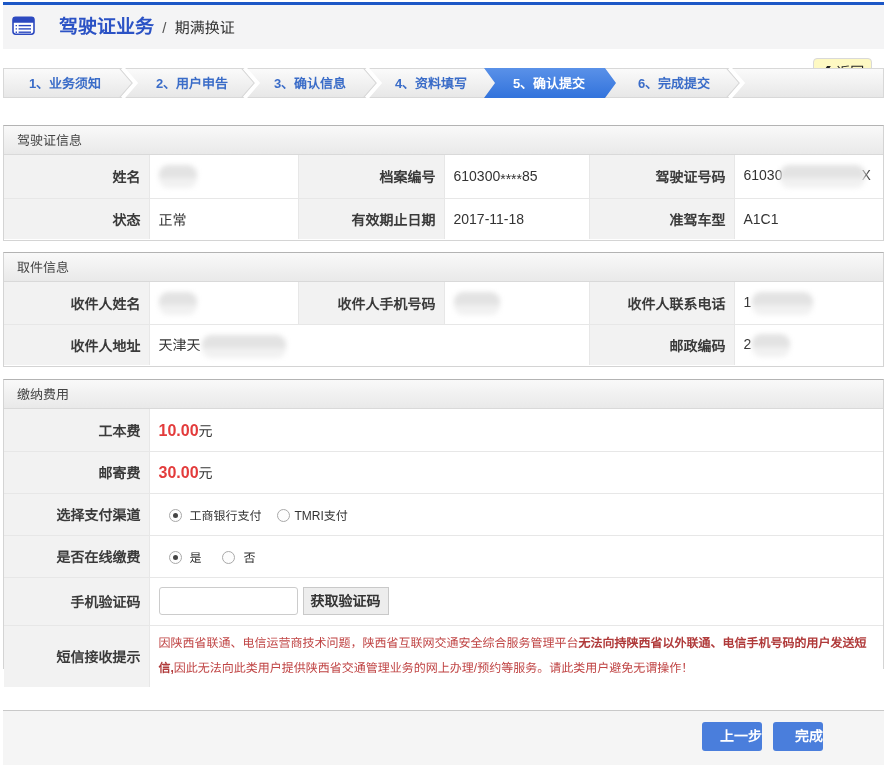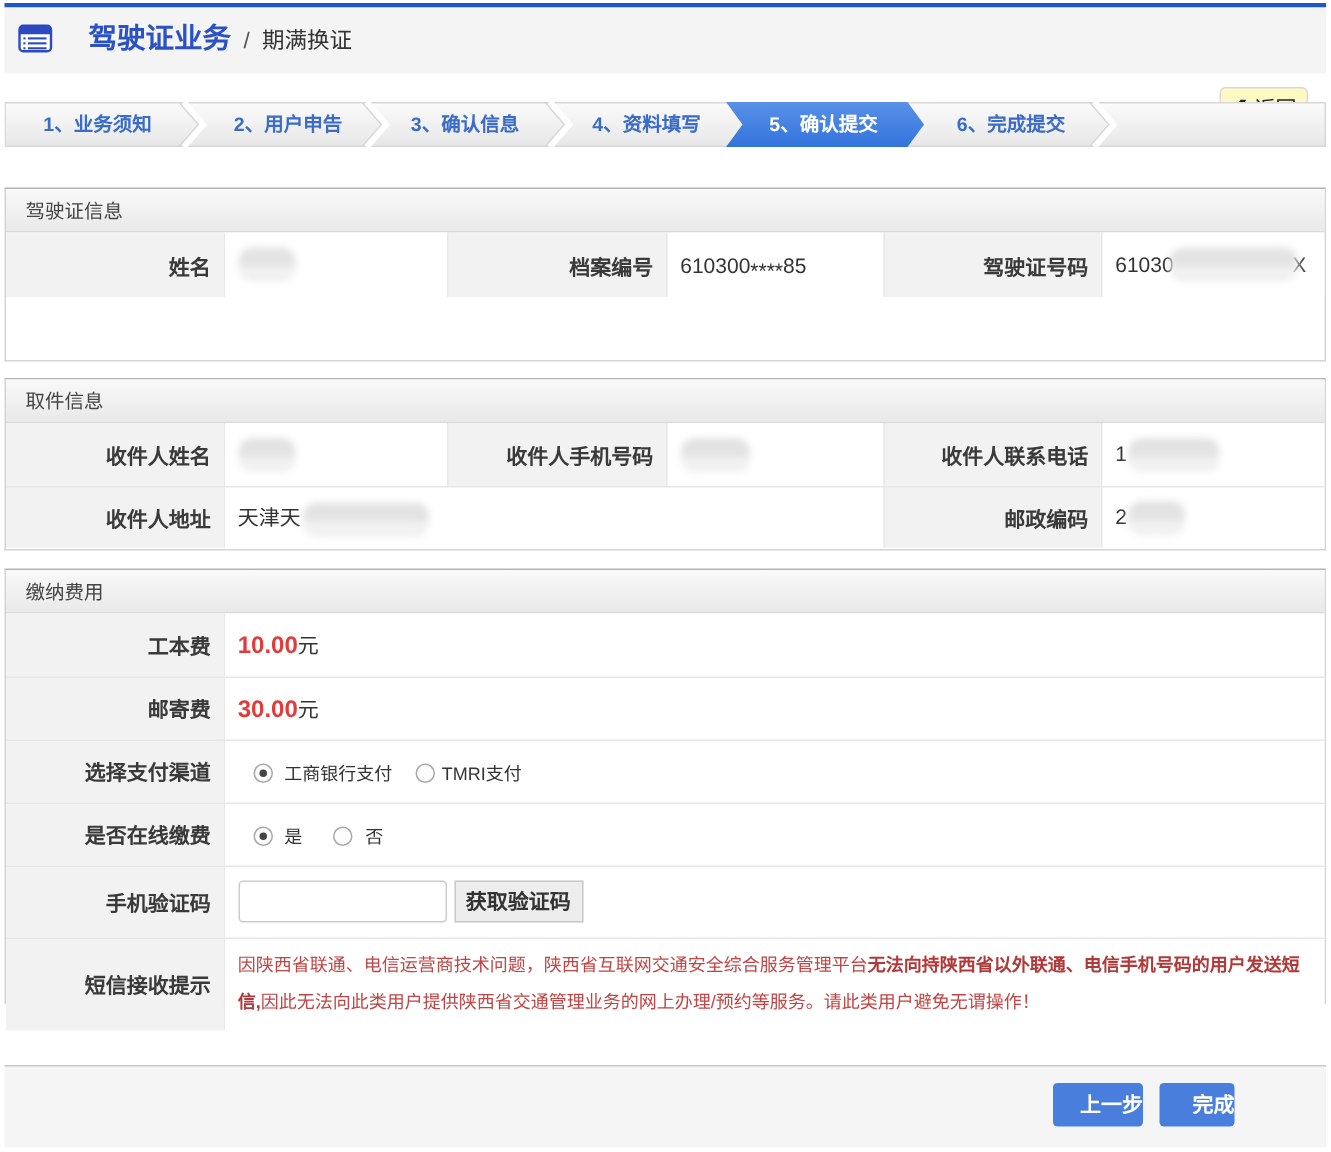--- a/index.html
+++ b/index.html
@@ -123,20 +123,28 @@
       </colgroup>
       <tbody>
         <tr style="height:43px;">
         <td class="lab">姓名</td>
           <td class="val"><span class="blur1" style="width:38px;"></span></td>
         <td class="lab">档案编号</td>
           <td class="val">610300<span style="position:relative;top:3px;">****</span>85</td>
         <td class="lab">驾驶证号码</td>
           <td class="val">61030<span class="blur1" style="width:85px;margin-left:-2px;"></span><span style="margin-left:-4px;color:#444">X</span></td>
       </tr>
+      <tr style="height:41px;">
+        <td class="lab">状态</td>
+          <td class="val">正常</td>
+        <td class="lab">有效期止日期</td>
+          <td class="val">2017-11-18</td>
+        <td class="lab">准驾车型</td>
+          <td class="val">A1C1</td>
+      </tr>
     </tbody>
     </table>
   </div>
 
   <div class="section abs" style="top:252px;height:115px;">
     <div class="sechead">取件信息</div>
     <table class="grid">
       <colgroup>
         <col style="width:145px">
         <col style="width:149px">

